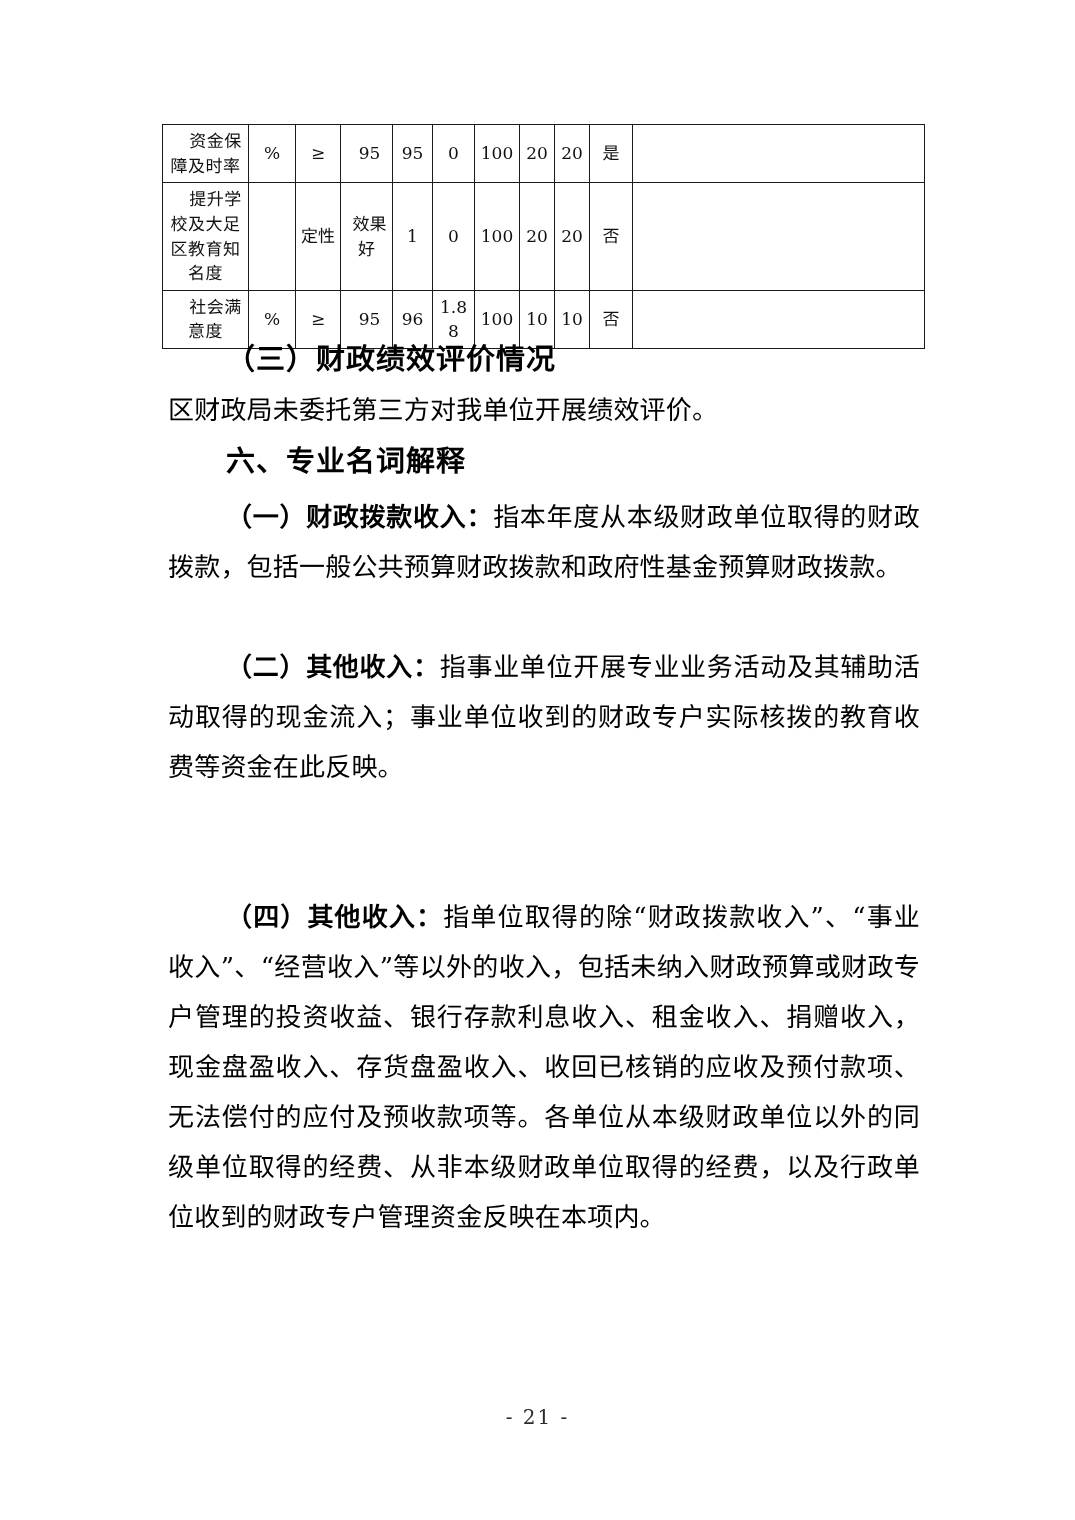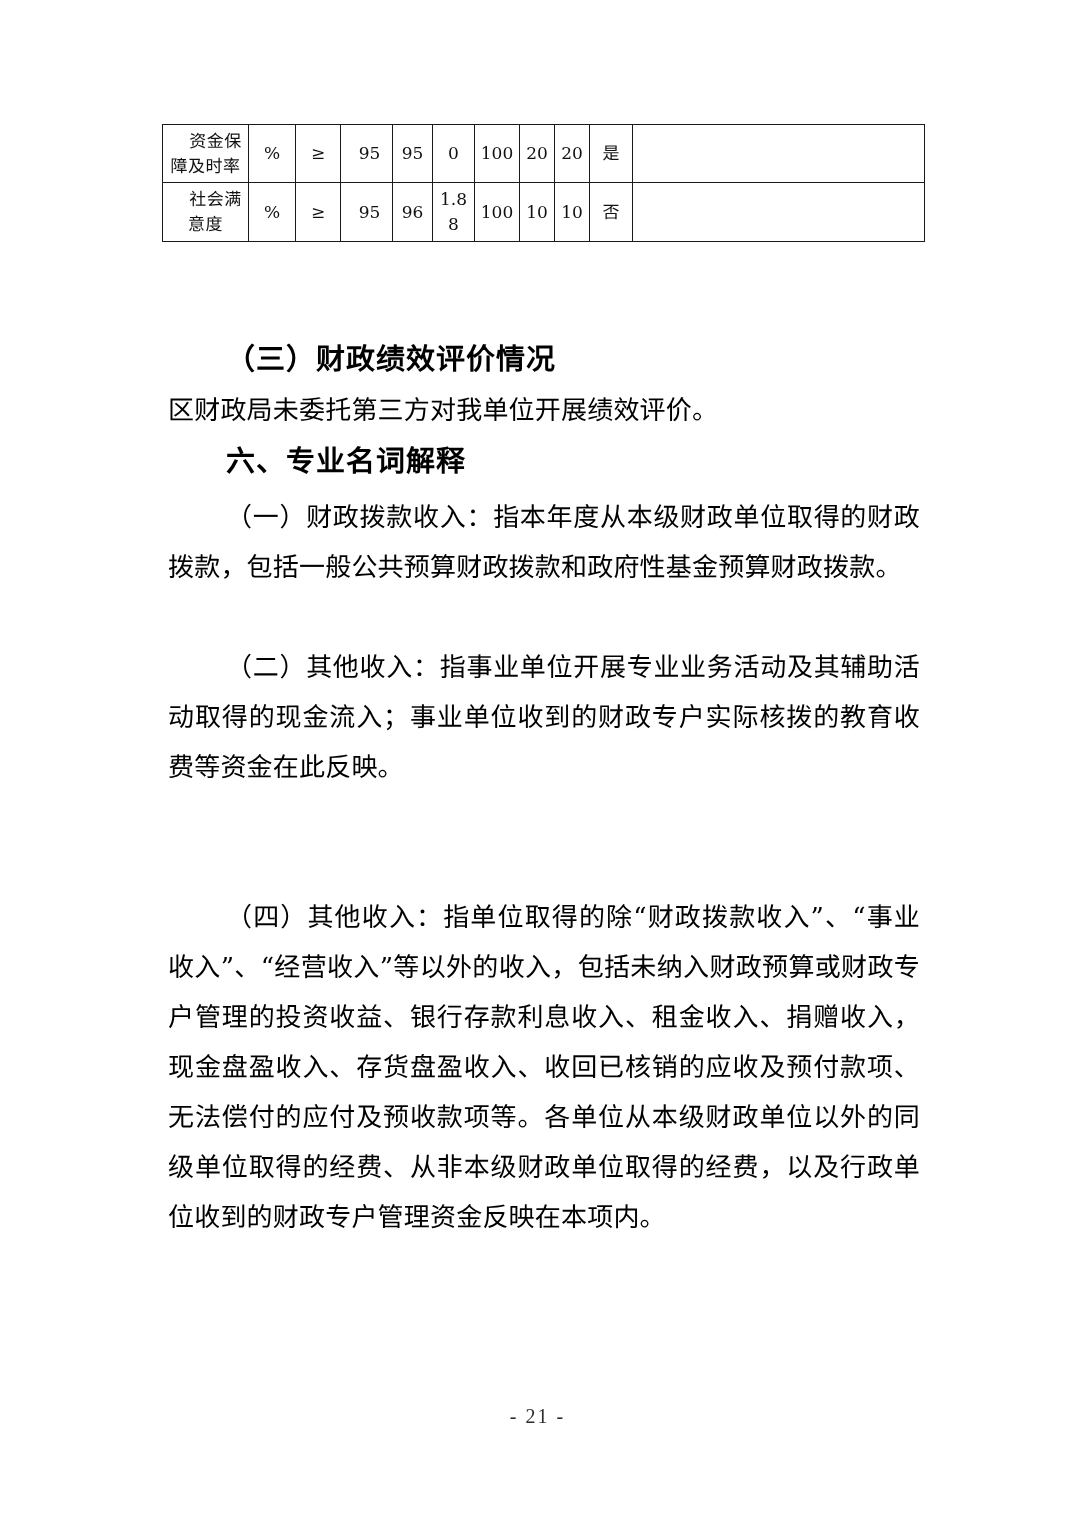--- a/index.html
+++ b/index.html
@@ -94,36 +94,35 @@
     position: absolute;
     left: 168px;
     width: 752px;
     font-size: 26px;
     line-height: 50px;
     text-align: justify;
     text-justify: inter-ideograph;
     letter-spacing: 0.2px;
   }
   .para .lead {
-    font-weight: normal;
+    font-weight: bold;
     margin-top: 48px;
   }
   .indent {
     text-indent: 58px;
   }
   .footer-page {
     position: absolute;
     left: 0;
     top: 1405px;
     width: 1075px;
     text-align: center;
     font-size: 20px;
     letter-spacing: 2px;
     color: #2b2b2b;
-    font-family: Liberation Serif, serif;
   }
 </style>
 </head>
 <body>
 
 <div class="page">
 
   <div class="perf-table-wrap">
     <table class="perf-table">
       <colgroup>
@@ -147,20 +146,33 @@
           <td class="c-target">95</td>
           <td class="num-wrap">95</td>
           <td class="num-wrap">0</td>
           <td class="num-wrap">100</td>
           <td class="num-wrap">20</td>
           <td class="num-wrap">20</td>
           <td>是</td>
           <td></td>
         </tr>
         <tr>
+          <td class="c-name">提升学校及大足区教育知名度</td>
+          <td></td>
+          <td>定性</td>
+          <td class="c-target">效果好</td>
+          <td class="num-wrap">1</td>
+          <td class="num-wrap">0</td>
+          <td class="num-wrap">100</td>
+          <td class="num-wrap">20</td>
+          <td class="num-wrap">20</td>
+          <td>否</td>
+          <td></td>
+        </tr>
+        <tr>
           <td class="c-name">社会满意度</td>
           <td>%</td>
           <td>≥</td>
           <td class="c-target">95</td>
           <td class="num-wrap">96</td>
           <td class="num-wrap">1.88</td>
           <td class="num-wrap">100</td>
           <td class="num-wrap">10</td>
           <td class="num-wrap">10</td>
           <td>否</td>

